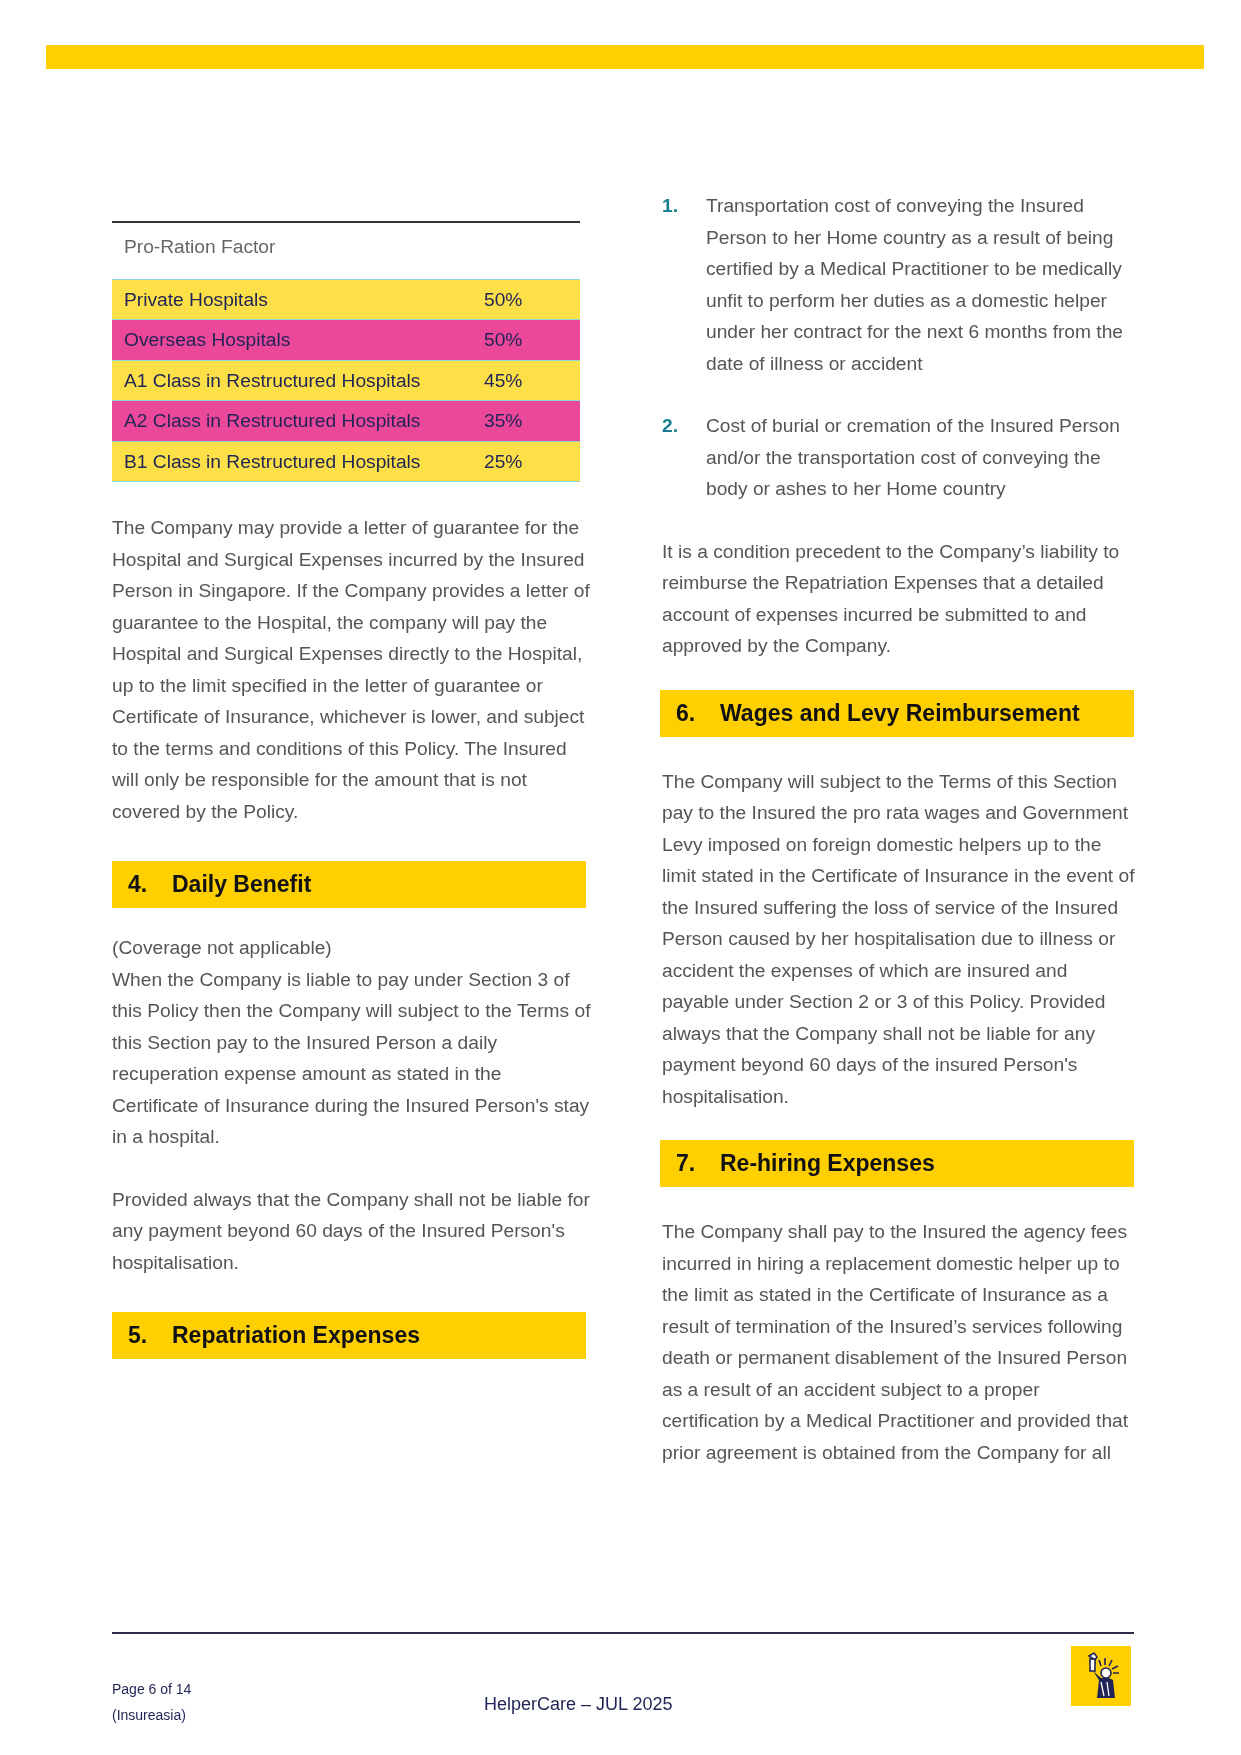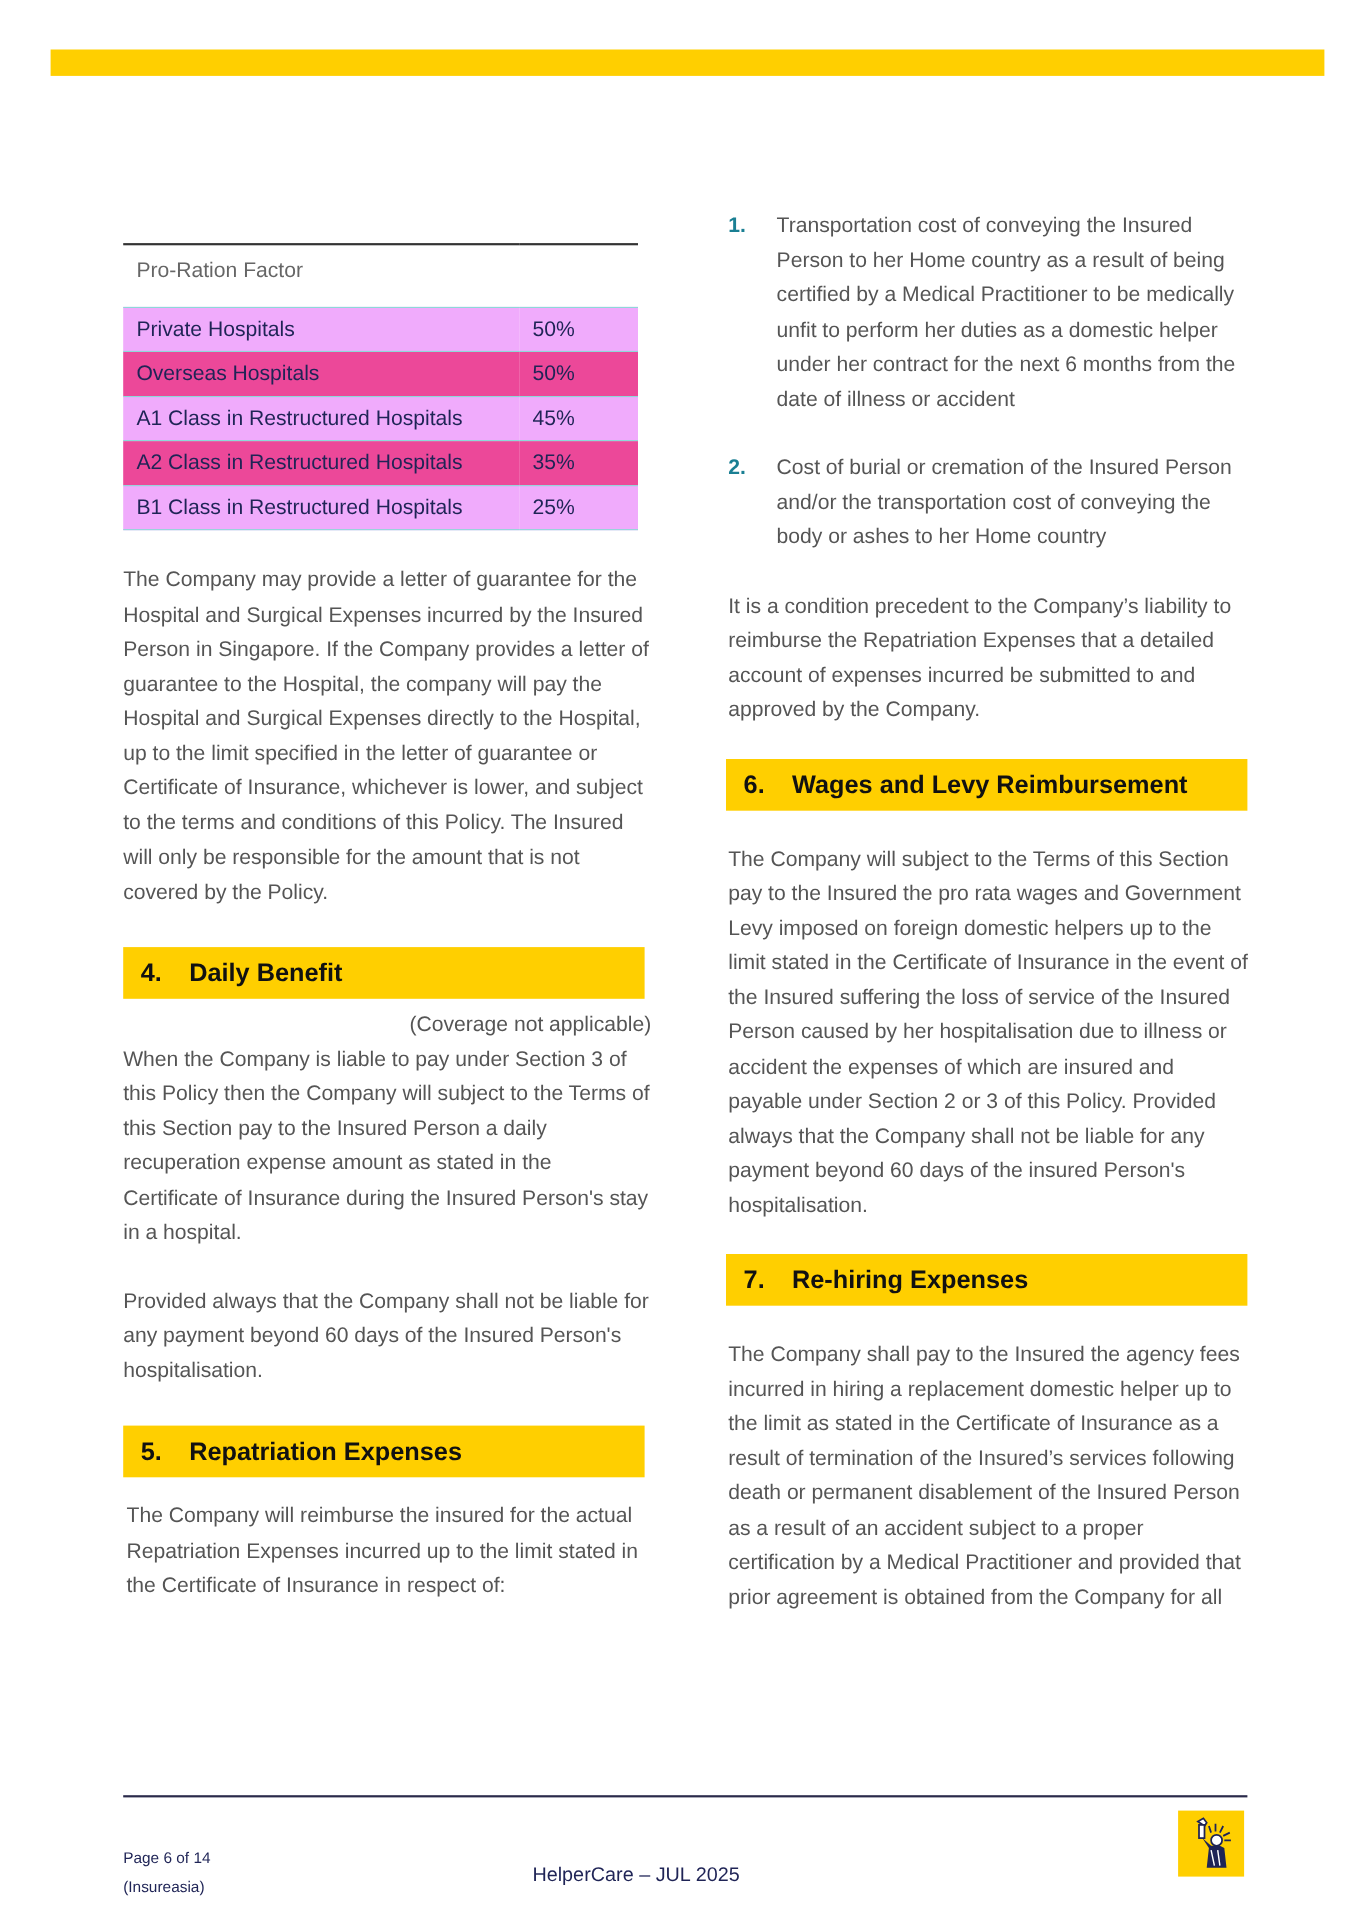--- a/index.html
+++ b/index.html
@@ -11,21 +11,21 @@
   .col-left { left: 112px; }
   .col-right { left: 662px; width: 475px; }
 
   .body-text { font-size: 19.2px; line-height: 31.5px; color: #555555; margin: 0; }
 
   
   .rate-table { width: 468px; border-collapse: collapse; margin-top: 31px; border-top: 2px solid #333333; }
   .rate-table td { font-size: 19.2px; line-height: 31.5px; padding: 4px 12px 4px 12px; vertical-align: top; }
   .rate-table .th td { color: #666666; padding-top: 8px; padding-bottom: 16px; }
   .rate-table .row td { color: #1f2456; border-top: 1.5px solid #8ed8d8; }
-  .rate-table .row.alt-a { background: #f0abfc; }
+  .rate-table .row.alt-a { background: #fde047; }
   .rate-table .row.alt-b { background: #ec4899; }
   .rate-table .row.last td { border-bottom: 1.5px solid #8ed8d8; }
   .rate-table td.val { width: 84px; text-align: left; }
   .rate-table td.lbl { width: 336px; }
 
   .section-head { background: #FFCF00; height: 47px; display: flex; align-items: center;
                   padding-left: 16px; font-weight: bold; font-size: 23px; color: #111111; }
   .section-head .num { width: 44px; }
   .section-head.left { width: 458px; }
   .section-head.right { width: 458px; margin-left: -2px; }
@@ -72,29 +72,28 @@
     </tr>
   </tbody>
     </table>
 
   <p class="body-text" style="margin-top:30px;">The Company may provide a letter of guarantee for the Hospital and Surgical Expenses incurred by the Insured Person in Singapore. If the Company provides a letter of guarantee to the Hospital, the company will pay the Hospital and Surgical Expenses directly to the Hospital, up to the limit specified in the letter of guarantee or Certificate of Insurance, whichever is lower, and subject to the terms and conditions of this Policy. The Insured will only be responsible for the amount that is not covered by the Policy.</p>
 
   <div class="section-head left" style="margin-top:34px;">
     <span class="num">4.</span>
     <span>Daily Benefit</span>
   </div>
-  <p class="body-text" style="margin-top:8px;text-align:right;">(Coverage not applicable)</p>
+  <p class="body-text" style="margin-top:24px;">(Coverage not applicable)</p>
   <p class="body-text">When the Company is liable to pay under Section 3 of this Policy then the Company will subject to the Terms of this Section pay to the Insured Person a daily recuperation expense amount as stated in the Certificate of Insurance during the Insured Person's stay in a hospital.</p>
   <p class="body-text" style="margin-top:31px;">Provided always that the Company shall not be liable for any payment beyond 60 days of the Insured Person's hospitalisation.</p>
 
   <div class="section-head left" style="margin-top:34px;">
     <span class="num">5.</span>
     <span>Repatriation Expenses</span>
   </div>
-  <p class="body-text" style="margin-top:20px; padding-left:3px;">The Company will reimburse the insured for the actual Repatriation Expenses incurred up to the limit stated in the Certificate of Insurance in respect of:</p>
 </div>
 
 <div class="col col-right" style="top:190px;">
   <div class="list-item">
     <span class="marker">1.</span>
     <span class="txt">Transportation cost of conveying the Insured Person to her Home country as a result of being certified by a Medical Practitioner to be medically unfit to perform her duties as a domestic helper under her contract for the next 6 months from the date of illness or accident</span>
   </div>
   <div class="list-item" style="margin-top:31px;">
     <span class="marker">2.</span>
     <span class="txt">Cost of burial or cremation of the Insured Person and/or the transportation cost of conveying the body or ashes to her Home country</span>

